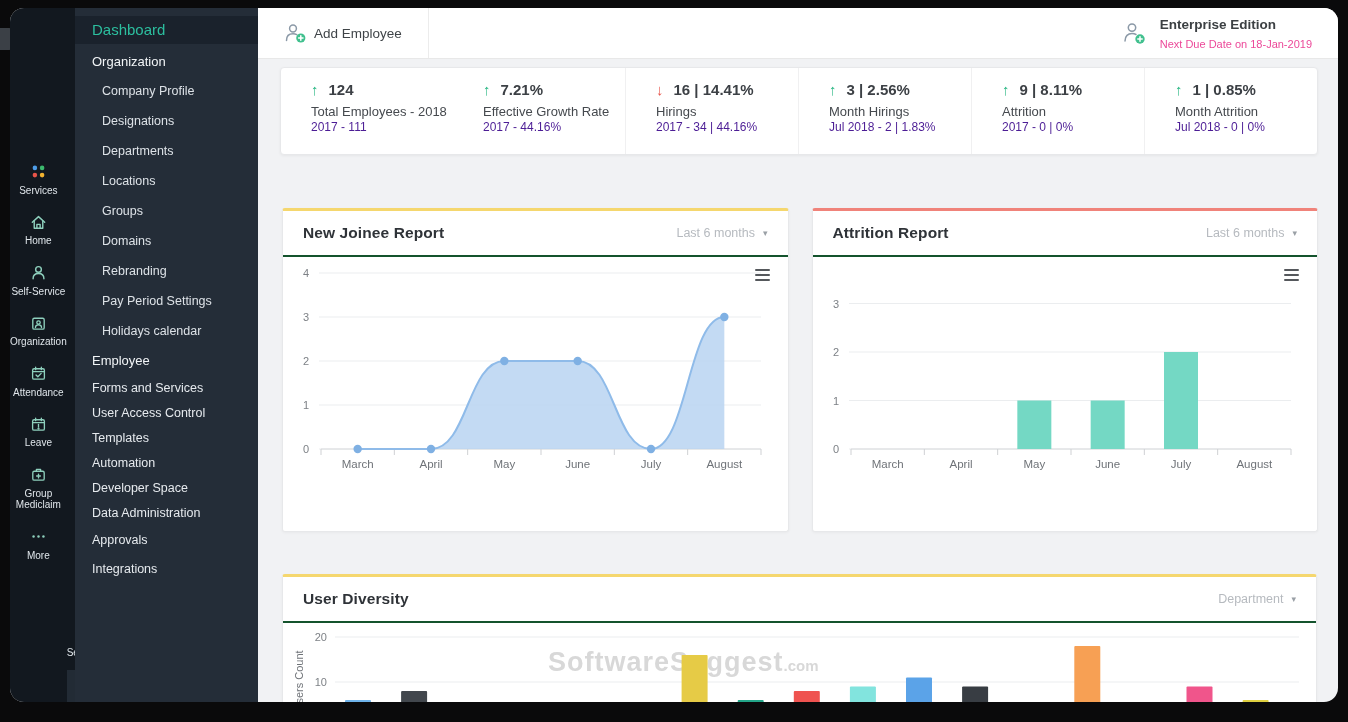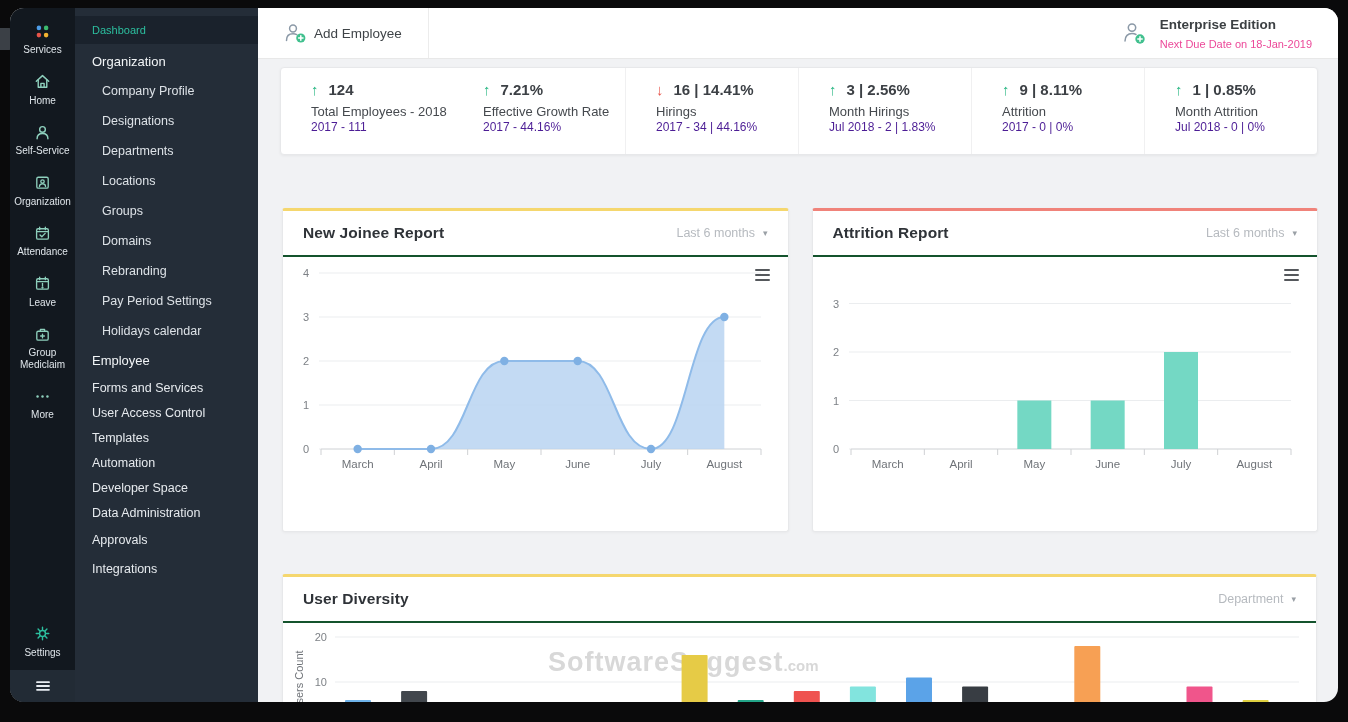--- a/index.html
+++ b/index.html
@@ -3,33 +3,33 @@
 <meta charset="utf-8">
 <style>
   html,body{margin:0;padding:0;}
   body{width:1348px;height:722px;background:#0a0a0b;position:relative;overflow:hidden;
        font-family:"Liberation Sans","DejaVu Sans",sans-serif;}
   .bg-tab{position:absolute;left:0;top:28px;width:13px;height:22px;background:#3b4046;border-radius:0 4px 4px 0;}
   .window{position:absolute;left:10px;top:8px;width:1328px;height:694px;border-radius:14px;
           overflow:hidden;display:flex;background:#f1f2f4;}
 
   
-  .rail{width:65px;background:#12181f;flex-shrink:0;display:flex;flex-direction:column;align-items:center;}
+  .rail{width:65px;background:#12181f;flex-shrink:0;display:flex;align-items:center;}
   .rail-list{width:100%;display:flex;flex-direction:column;align-items:center;}
   .rail-item{width:100%;display:flex;flex-direction:column;align-items:center;gap:3px;margin-top:16px;cursor:pointer;}
   .rail-item:first-child{margin-top:13px;}
   .rail-icon{height:20px;display:flex;align-items:center;justify-content:center;}
   .rail-label{font-size:10px;color:#dfe5ea;text-align:center;line-height:1.15;max-width:62px;}
   .rail-bottom{margin-top:auto;width:100%;display:flex;flex-direction:column;align-items:center;}
   .rail-burger{margin-top:12px;width:100%;height:32px;background:#222b35;display:flex;align-items:center;
                justify-content:center;cursor:pointer;}
 
   
   .sidebar{width:183px;background:#242d38;flex-shrink:0;padding-top:8px;overflow:hidden;}
-  .side-active{height:28px;line-height:28px;background:#1a222c;color:#2cbf9f;padding-left:17px;font-size:11px;
+  .side-active{height:28px;line-height:28px;background:#1a222c;color:#2cbf9f;padding-left:17px;font-size:15px;
                margin-bottom:3px;cursor:pointer;}
   .side-section{padding:7px 0 7px 17px;font-size:13px;color:#f2f5f7;cursor:pointer;}
   .side-sub{padding:8px 0 8px 27px;font-size:12.5px;color:#dde2e7;cursor:pointer;}
   .side-mid{padding:5.5px 0 5.5px 17px;font-size:12.5px;color:#e6eaee;cursor:pointer;}
   .side-low{padding:7.5px 0 7.5px 17px;font-size:12.5px;color:#e6eaee;cursor:pointer;}
 
   
   .main{flex:1;min-width:0;display:flex;flex-direction:column;}
   .topbar{height:50px;background:#fff;border-bottom:1px solid #e8e8e8;display:flex;align-items:stretch;flex-shrink:0;}
   .top-btn{display:flex;align-items:center;gap:6px;padding:0 26px;border-right:1px solid #ececec;

